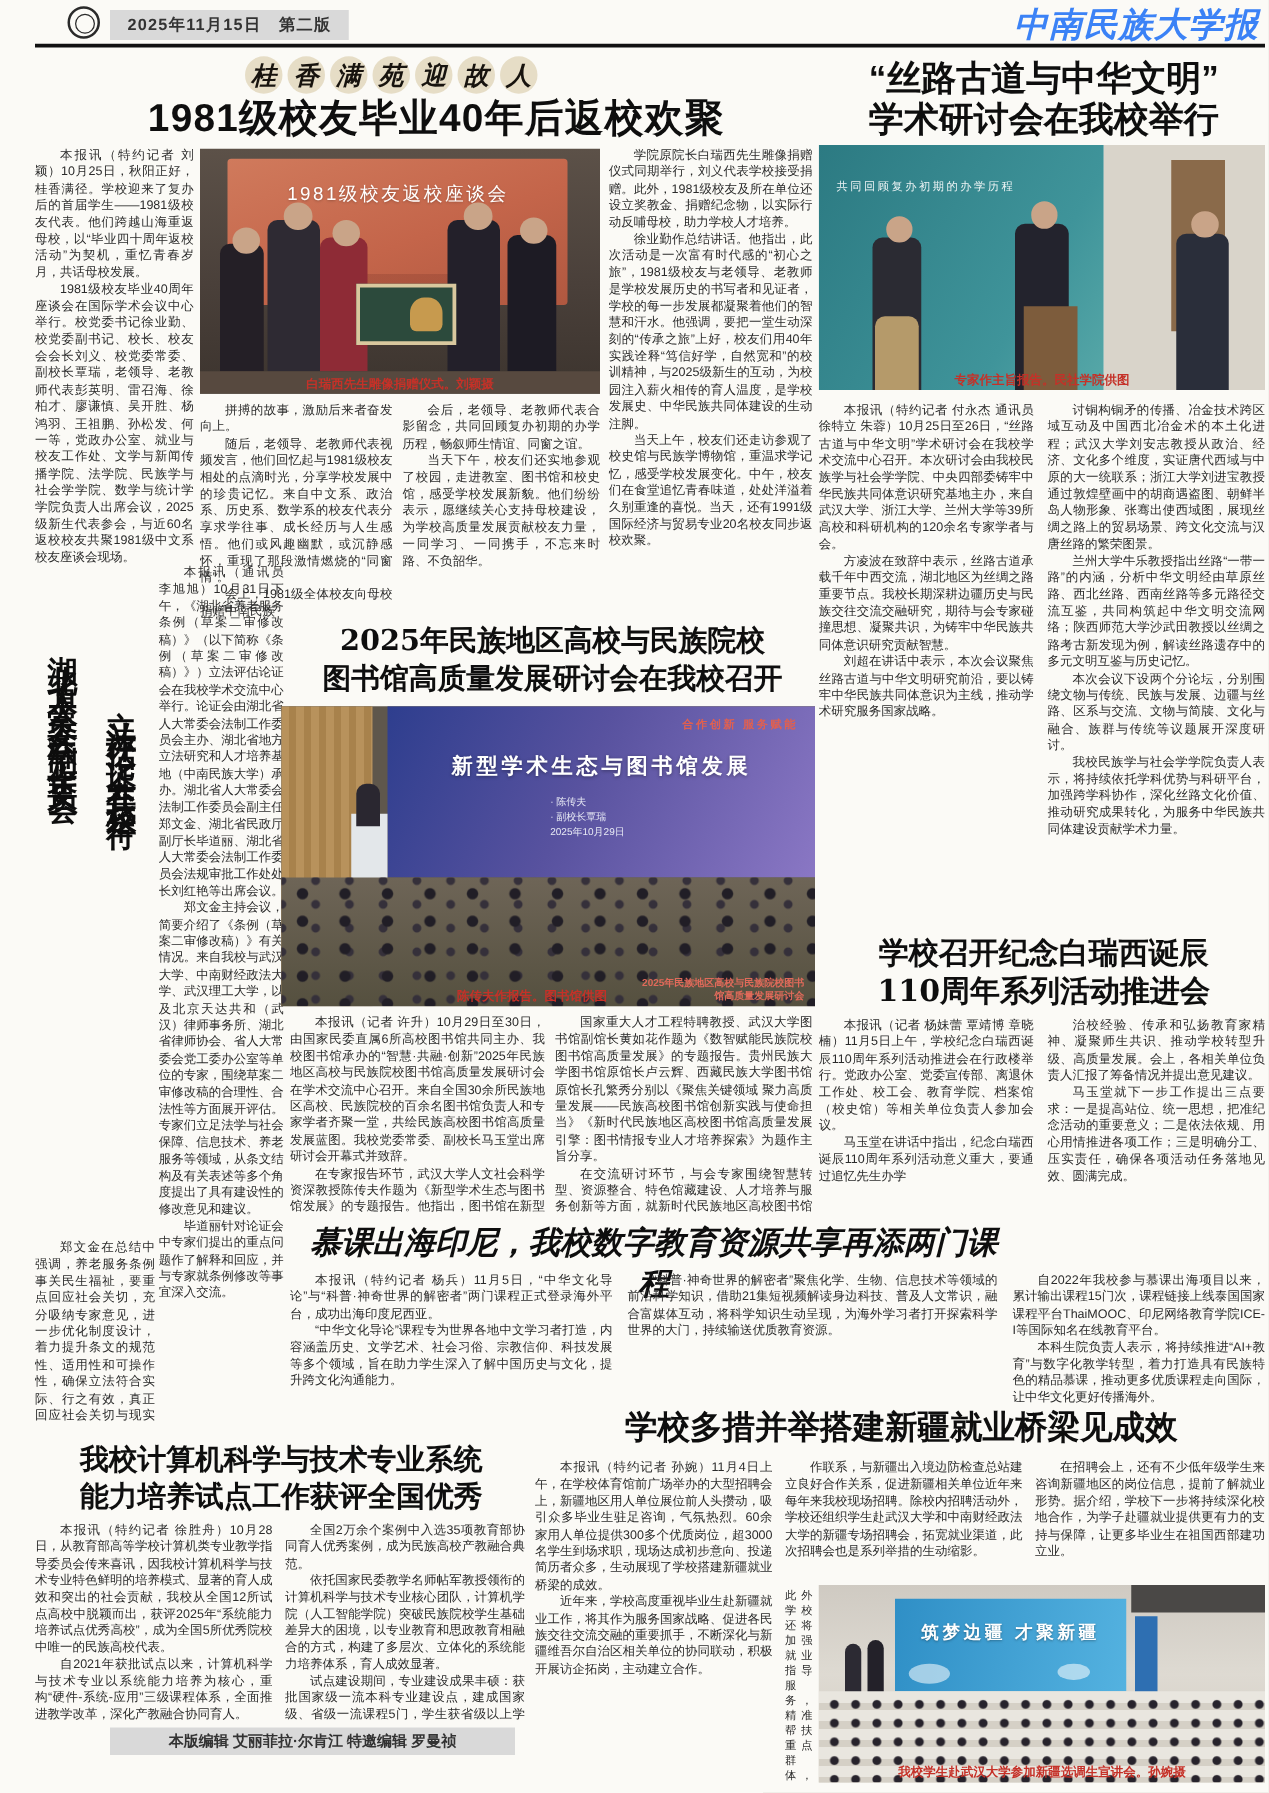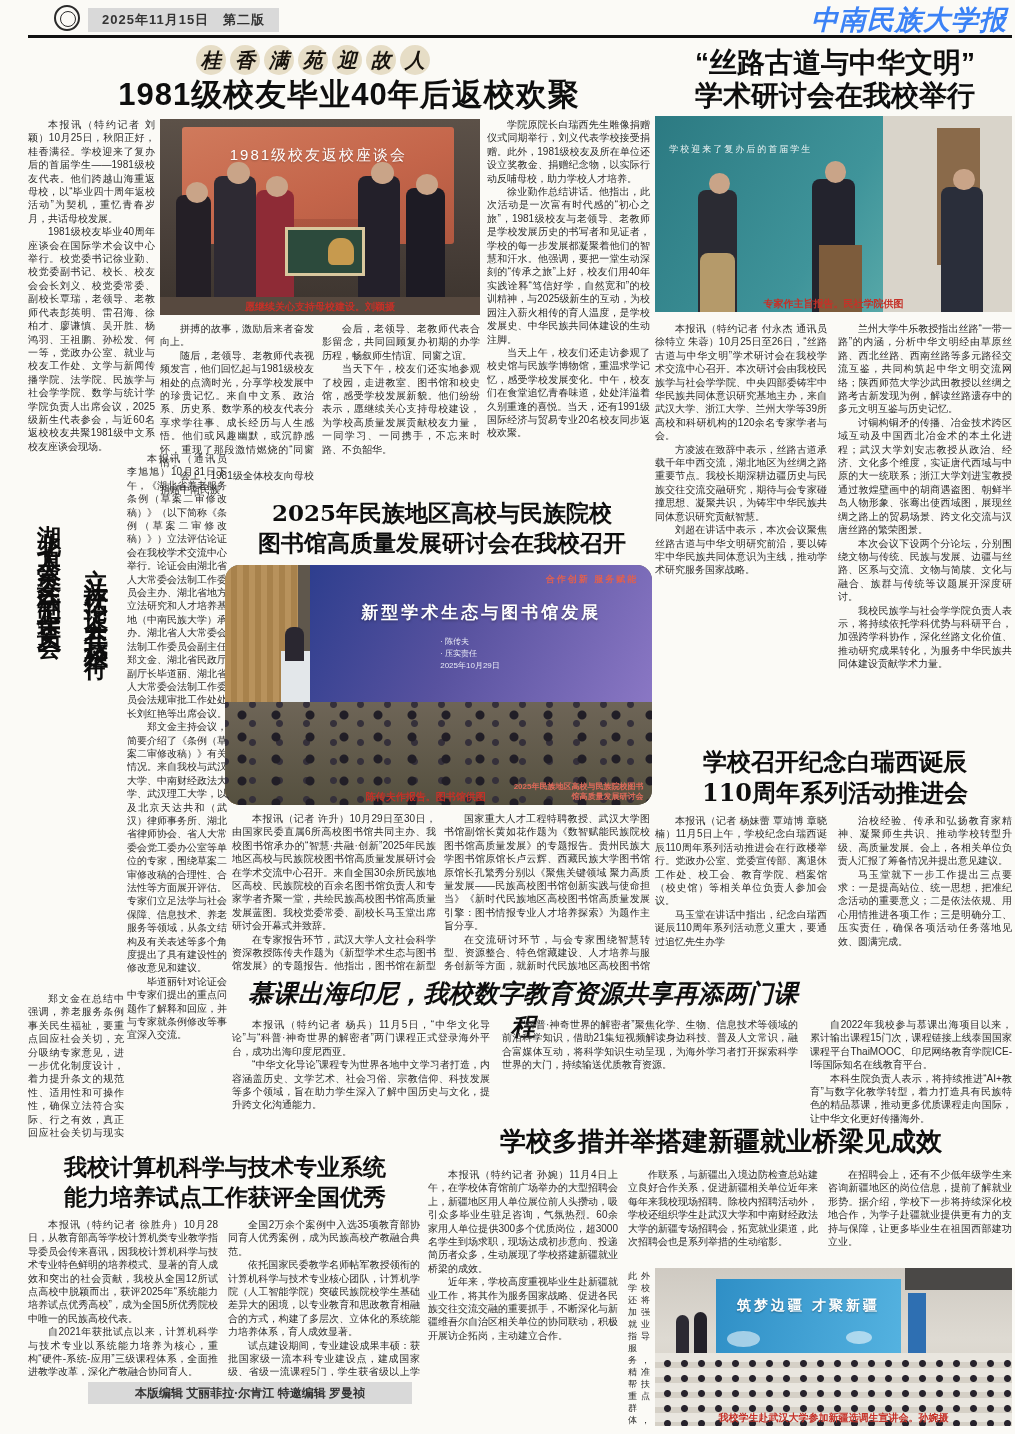--- a/index.html
+++ b/index.html
@@ -134,21 +134,21 @@
     <div class="fig" style="left:30%;bottom:9%;width:12%;height:55%;background:#8e2b36;"></div>
     <div class="head" style="left:33%;bottom:60%;width:7%;height:11%;"></div>
     <div class="fig" style="left:62%;bottom:9%;width:13%;height:62%;background:#23202a;"></div>
     <div class="head" style="left:66%;bottom:67%;width:7%;height:11%;"></div>
     <div class="fig" style="left:77%;bottom:9%;width:12%;height:56%;background:#1d1b24;"></div>
     <div class="head" style="left:80%;bottom:61%;width:7%;height:11%;"></div>
     <div class="plaque">
       <div class="bust"></div>
     </div>
     <div class="table"></div>
-    <div class="pcap caption">愿继续关心支持母校建设。刘颖摄</div>
+    <div class="pcap caption">白瑞西先生雕像捐赠仪式。刘颖摄</div>
   </div>
 
   <div class="col" style="left:160px;top:322px;width:154px;height:184px;">
       <p>拼搏的故事，激励后来者奋发向上。</p>
       <p>随后，老领导、老教师代表视频发言，他们回忆起与1981级校友相处的点滴时光，分享学校发展中的珍贵记忆。来自中文系、政治系、历史系、数学系的校友代表分享求学往事、成长经历与人生感悟。他们或风趣幽默，或沉静感怀，重现了那段激情燃烧的“同窗情”。</p>
       <p>会上，1981级全体校友向母校捐赠中南民族</p>
     </div>
   <div class="col" style="left:322px;top:322px;width:158px;height:184px;">
       <p>会后，老领导、老教师代表合影留念，共同回顾复办初期的办学历程，畅叙师生情谊、同窗之谊。</p>
       <p>当天下午，校友们还实地参观了校园，走进教室、图书馆和校史馆，感受学校发展新貌。他们纷纷表示，愿继续关心支持母校建设，为学校高质量发展贡献校友力量，一同学习、一同携手，不忘来时路、不负韶华。</p>
@@ -161,68 +161,68 @@
 
   <div class="hl sans" style="left:658px;top:46px;width:354px;font-size:28px;line-height:33px;">
     <div>“丝路古道与中华文明”</div>
     <div>学术研讨会在我校举行</div>
   </div>
 
   <div class="photo p2" style="left:655px;top:116px;width:357px;height:196px;">
     <div class="bg-left"></div>
     <div class="bg-right"></div>
     <div class="door"></div>
-    <div class="bannertxt">学校迎来了复办后的首届学生</div>
+    <div class="bannertxt">共同回顾复办初期的办学历程</div>
     <div class="fig" style="left:12%;bottom:0;width:11%;height:62%;background:#2b2b33;"></div>
     <div class="head" style="left:15%;bottom:60%;width:6%;height:11%;"></div>
     <div class="fig" style="left:12.5%;bottom:0;width:10%;height:30%;background:#b59a6a;"></div>
     <div class="fig" style="left:44%;bottom:0;width:12%;height:68%;background:#23232d;"></div>
     <div class="head" style="left:47.5%;bottom:66%;width:6%;height:11%;"></div>
     <div class="podium"></div>
     <div class="fig" style="left:80%;bottom:0;width:12%;height:64%;background:#2a2e3a;"></div>
     <div class="head" style="left:83.5%;bottom:62%;width:6%;height:11%;"></div>
     <div class="pcap caption">专家作主旨报告。民社学院供图</div>
   </div>
 
   <div class="col" style="left:655px;top:322px;width:172px;height:420px;">
       <p>本报讯（特约记者 付永杰 通讯员 徐特立 朱蓉）10月25日至26日，“丝路古道与中华文明”学术研讨会在我校学术交流中心召开。本次研讨会由我校民族学与社会学学院、中央四部委铸牢中华民族共同体意识研究基地主办，来自武汉大学、浙江大学、兰州大学等39所高校和科研机构的120余名专家学者与会。</p>
       <p>方凌波在致辞中表示，丝路古道承载千年中西交流，湖北地区为丝绸之路重要节点。我校长期深耕边疆历史与民族交往交流交融研究，期待与会专家碰撞思想、凝聚共识，为铸牢中华民族共同体意识研究贡献智慧。</p>
       <p>刘超在讲话中表示，本次会议聚焦丝路古道与中华文明研究前沿，要以铸牢中华民族共同体意识为主线，推动学术研究服务国家战略。</p>
     </div>
   <div class="col" style="left:838px;top:322px;width:174px;height:420px;">
+      <p>讨铜构铜矛的传播、冶金技术跨区域互动及中国西北冶金术的本土化进程；武汉大学刘安志教授从政治、经济、文化多个维度，实证唐代西域与中原的大一统联系；浙江大学刘进宝教授通过敦煌壁画中的胡商遇盗图、朝鲜半岛人物形象、张骞出使西域图，展现丝绸之路上的贸易场景、跨文化交流与汉唐丝路的繁荣图景。</p>
       <p>兰州大学牛乐教授指出丝路“一带一路”的内涵，分析中华文明经由草原丝路、西北丝路、西南丝路等多元路径交流互鉴，共同构筑起中华文明交流网络；陕西师范大学沙武田教授以丝绸之路考古新发现为例，解读丝路遗存中的多元文明互鉴与历史记忆。</p>
-      <p>讨铜构铜矛的传播、冶金技术跨区域互动及中国西北冶金术的本土化进程；武汉大学刘安志教授从政治、经济、文化多个维度，实证唐代西域与中原的大一统联系；浙江大学刘进宝教授通过敦煌壁画中的胡商遇盗图、朝鲜半岛人物形象、张骞出使西域图，展现丝绸之路上的贸易场景、跨文化交流与汉唐丝路的繁荣图景。</p>
       <p>本次会议下设两个分论坛，分别围绕文物与传统、民族与发展、边疆与丝路、区系与交流、文物与简牍、文化与融合、族群与传统等议题展开深度研讨。</p>
       <p>我校民族学与社会学学院负责人表示，将持续依托学科优势与科研平台，加强跨学科协作，深化丝路文化价值、推动研究成果转化，为服务中华民族共同体建设贡献学术力量。</p>
     </div>
 
   <div class="col" style="left:127px;top:452px;width:100px;height:686px;">
       <p>本报讯（通讯员 李旭旭）10月31日下午，《湖北省养老服务条例（草案二审修改稿）》（以下简称《条例（草案二审修改稿）》）立法评估论证会在我校学术交流中心举行。论证会由湖北省人大常委会法制工作委员会主办、湖北省地方立法研究和人才培养基地（中南民族大学）承办。湖北省人大常委会法制工作委员会副主任郑文金、湖北省民政厅副厅长毕道丽、湖北省人大常委会法制工作委员会法规审批工作处处长刘红艳等出席会议。</p>
       <p>郑文金主持会议，简要介绍了《条例（草案二审修改稿）》有关情况。来自我校与武汉大学、中南财经政法大学、武汉理工大学，以及北京天达共和（武汉）律师事务所、湖北省律师协会、省人大常委会党工委办公室等单位的专家，围绕草案二审修改稿的合理性、合法性等方面展开评估。专家们立足法学与社会保障、信息技术、养老服务等领域，从条文结构及有关表述等多个角度提出了具有建设性的修改意见和建议。</p>
       <p>毕道丽针对论证会中专家们提出的重点问题作了解释和回应，并与专家就条例修改等事宜深入交流。</p>
     </div>
   <div class="vhead" style="left:33px;top:505px;height:486px;font-size:24px;">湖北省人大常委会法制工作委员会</div>
   <div class="vhead" style="left:80px;top:550px;height:440px;font-size:24px;">立法评估论证会在我校举行</div>
   <div class="col" style="left:28px;top:992px;width:96px;height:146px;">
       <p>郑文金在总结中强调，养老服务条例事关民生福祉，要重点回应社会关切，充分吸纳专家意见，进一步优化制度设计，着力提升条文的规范性、适用性和可操作性，确保立法符合实际、行之有效，真正回应社会关切与现实需求。</p>
     </div>
 
   <div class="hl serif" style="left:233px;top:498px;width:418px;font-size:23px;line-height:30px;">
     <div>2025年民族地区高校与民族院校</div>
     <div>图书馆高质量发展研讨会在我校召开</div>
   </div>
 
-  <div class="photo p3" style="left:225px;top:565px;width:427px;height:240px;border-radius:15px;">
+  <div class="photo p3" style="left:225px;top:565px;width:427px;height:240px;">
     <div class="wood"></div>
     <div class="screen">
       <div class="slogan">合作创新  服务赋能</div>
       <div class="t">新型学术生态与图书馆发展</div>
       <div class="sub">
         <div>· 陈传夫</div>
-        <div>· 压实责任</div>
+        <div>· 副校长覃瑞</div>
         <div>2025年10月29日</div>
       </div>
     </div>
     <div class="podium"></div>
     <div class="fig" style="left:14%;top:26%;width:4.5%;height:14%;background:#2a2730;"></div>
     <div class="crowd"></div>
     <div class="pcap caption" style="left:24%;right:30%;">陈传夫作报告。图书馆供图</div>
     <div class="wm">
       <div>2025年民族地区高校与民族院校图书</div>
       <div>馆高质量发展研讨会</div>

